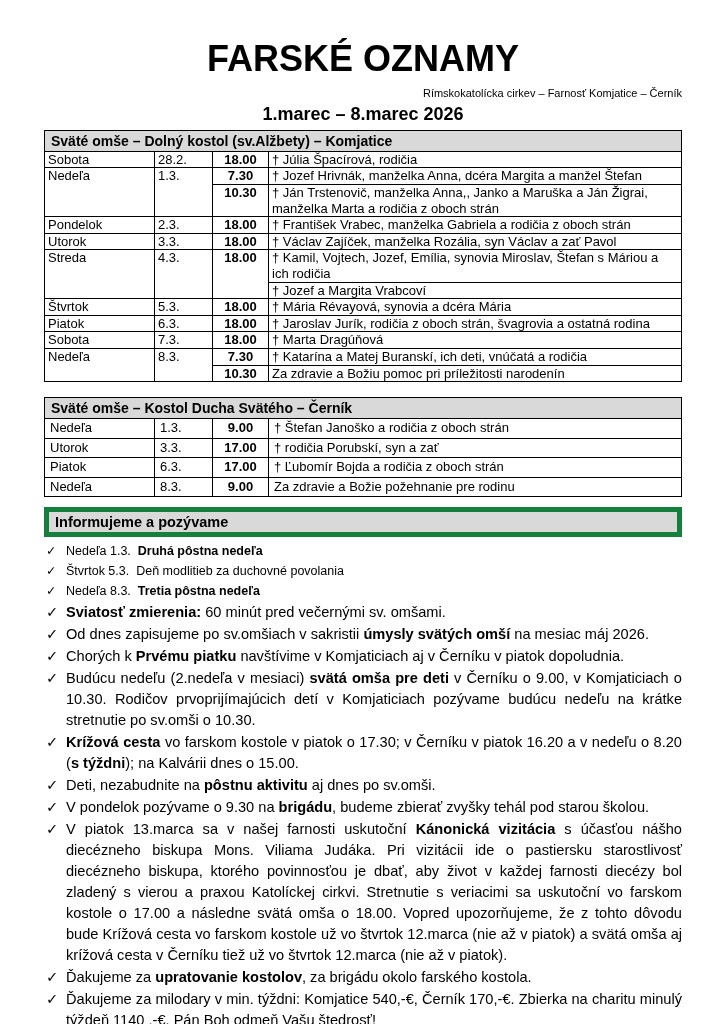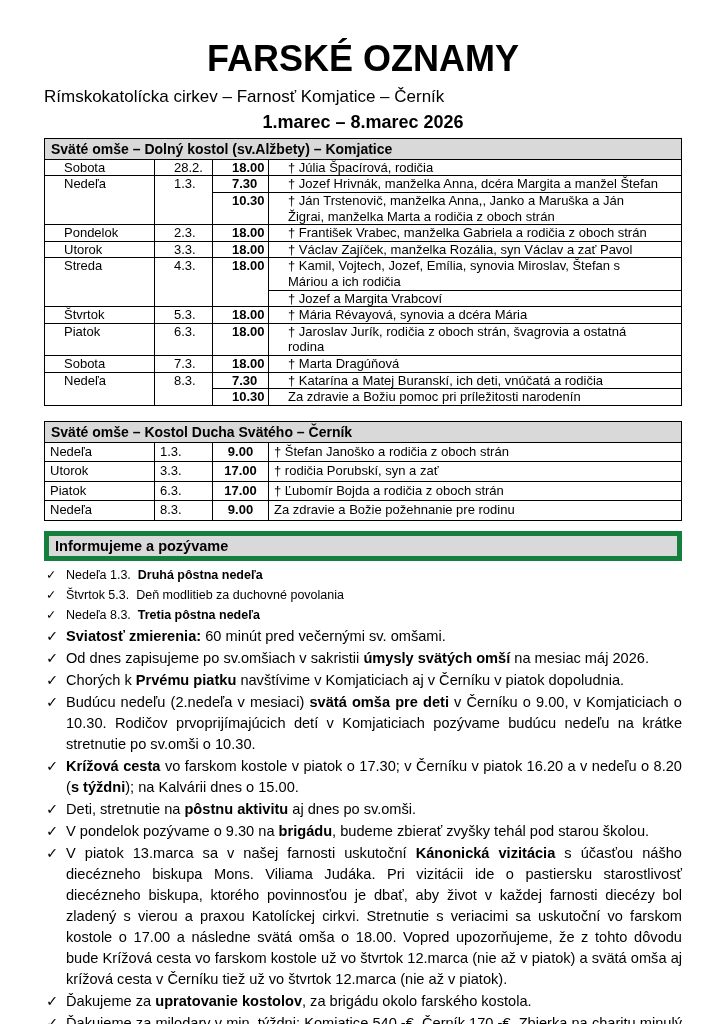--- a/index.html
+++ b/index.html
@@ -8,35 +8,35 @@
     font-family: "Liberation Sans", "DejaVu Sans", sans-serif;
     color: #000;
     -webkit-font-smoothing: antialiased;
   }
   .page { padding: 40px 42px 0 44px; box-sizing: border-box; }
 
   .title {
     font-size: 36px; font-weight: bold; text-align: center;
     line-height: 1.05; margin: 0 0 9px 0; letter-spacing: 0px;
   }
-  .subtitle { font-size: 17px; text-align: left; margin: 0 0 5px 0; }
+  .subtitle { font-size: 11px; text-align: right; margin: 0 0 5px 0; }
   .daterange { font-size: 18px; font-weight: bold; text-align: center; margin: 0 0 5px 0; }
 
   table.mass-table {
     width: 100%; border-collapse: collapse; table-layout: fixed;
     font-size: 13px;
   }
   table.mass-table.t1 { margin-bottom: 15px; }
   table.mass-table.t2 { margin-bottom: 10px; }
   .mass-table th, .mass-table td { border: 1px solid #000000; }
   .mass-table th {
     background: #d9d9d9; font-size: 14px; font-weight: bold;
     text-align: left; padding: 2px 6px;
   }
-  .mass-table td { padding: 0px 19px; line-height: 15.6px; vertical-align: top; }
+  .mass-table td { padding: 0px 3px; line-height: 15.6px; vertical-align: top; }
   .t2 td { line-height: 16.5px; padding: 1px 5px; }
   td.day-cell   { text-align: left; }
   td.date-cell  { text-align: left; }
   td.time-cell  { text-align: center; font-weight: bold; }
   td.intention-cell { text-align: left; }
 
   .info-header {
     border: 5px solid #15803d; background: #d9d9d9;
     font-weight: bold; font-size: 14.5px; padding: 2px 6px;
     margin: 0 0 5px 0;
@@ -184,20 +184,20 @@
   <div class="info-header">Informujeme a pozývame</div>
   <div class="info-list">
       <div class="info-item small"><span class="check">✓</span><span>Nedeľa 1.3.&nbsp; </span><b>Druhá pôstna nedeľa</b></div>
       <div class="info-item small"><span class="check">✓</span><span>Štvrtok 5.3.&nbsp; Deň modlitieb za duchovné povolania</span></div>
       <div class="info-item small"><span class="check">✓</span><span>Nedeľa 8.3.&nbsp; </span><b>Tretia pôstna nedeľa</b></div>
       <div class="info-item"><span class="check">✓</span><b>Sviatosť zmierenia:</b><span> 60 minút pred večernými sv. omšami.</span></div>
       <div class="info-item"><span class="check">✓</span><span>Od dnes zapisujeme po sv.omšiach v sakristii </span><b>úmysly svätých omší</b><span> na mesiac máj 2026.</span></div>
       <div class="info-item"><span class="check">✓</span><span>Chorých k </span><b>Prvému piatku</b><span> navštívime v Komjaticiach aj v Černíku v piatok dopoludnia.</span></div>
       <div class="info-item"><span class="check">✓</span><span>Budúcu nedeľu (2.nedeľa v mesiaci) </span><b>svätá omša pre deti</b><span> v Černíku o 9.00, v Komjaticiach o 10.30. Rodičov prvoprijímajúcich detí v Komjaticiach pozývame budúcu nedeľu na krátke stretnutie po sv.omši o 10.30.</span></div>
       <div class="info-item"><span class="check">✓</span><b>Krížová cesta</b><span> vo farskom kostole v piatok o 17.30; v Černíku v piatok 16.20 a v nedeľu o 8.20 (</span><b>s týždni</b><span>); na Kalvárii dnes o 15.00.</span></div>
-      <div class="info-item"><span class="check">✓</span><span>Deti, stretnutie na </span><b>pôstnu aktivitu</b><span> aj dnes po sv.omši.</span></div>
+      <div class="info-item"><span class="check">✓</span><span>Deti, nezabudnite na </span><b>pôstnu aktivitu</b><span> aj dnes po sv.omši.</span></div>
       <div class="info-item"><span class="check">✓</span><span>V pondelok pozývame o 9.30 na </span><b>brigádu</b><span>, budeme zbierať zvyšky tehál pod starou školou.</span></div>
       <div class="info-item"><span class="check">✓</span><span>V piatok 13.marca sa v našej farnosti uskutoční </span><b>Kánonická vizitácia</b><span> s účasťou nášho diecézneho biskupa Mons. Viliama Judáka. Pri vizitácii ide o pastiersku starostlivosť diecézneho biskupa, ktorého povinnosťou je dbať, aby život v každej farnosti diecézy bol zladený s vierou a praxou Katolíckej cirkvi. Stretnutie s veriacimi sa uskutoční vo farskom kostole o 17.00 a následne svätá omša o 18.00. Vopred upozorňujeme, že z tohto dôvodu bude Krížová cesta vo farskom kostole už vo štvrtok 12.marca (nie až v piatok) a svätá omša aj krížová cesta v Černíku tiež už vo štvrtok 12.marca (nie až v piatok).</span></div>
       <div class="info-item"><span class="check">✓</span><span>Ďakujeme za </span><b>upratovanie kostolov</b><span>, za brigádu okolo farského kostola.</span></div>
       <div class="info-item"><span class="check">✓</span><span>Ďakujeme za milodary v min. týždni: Komjatice 540,-€, Černík 170,-€. Zbierka na charitu minulý týždeň 1140 ,-€. Pán Boh odmeň Vašu štedrosť!</span></div>
     </div>
 
 </div>
 
 </body></html>

